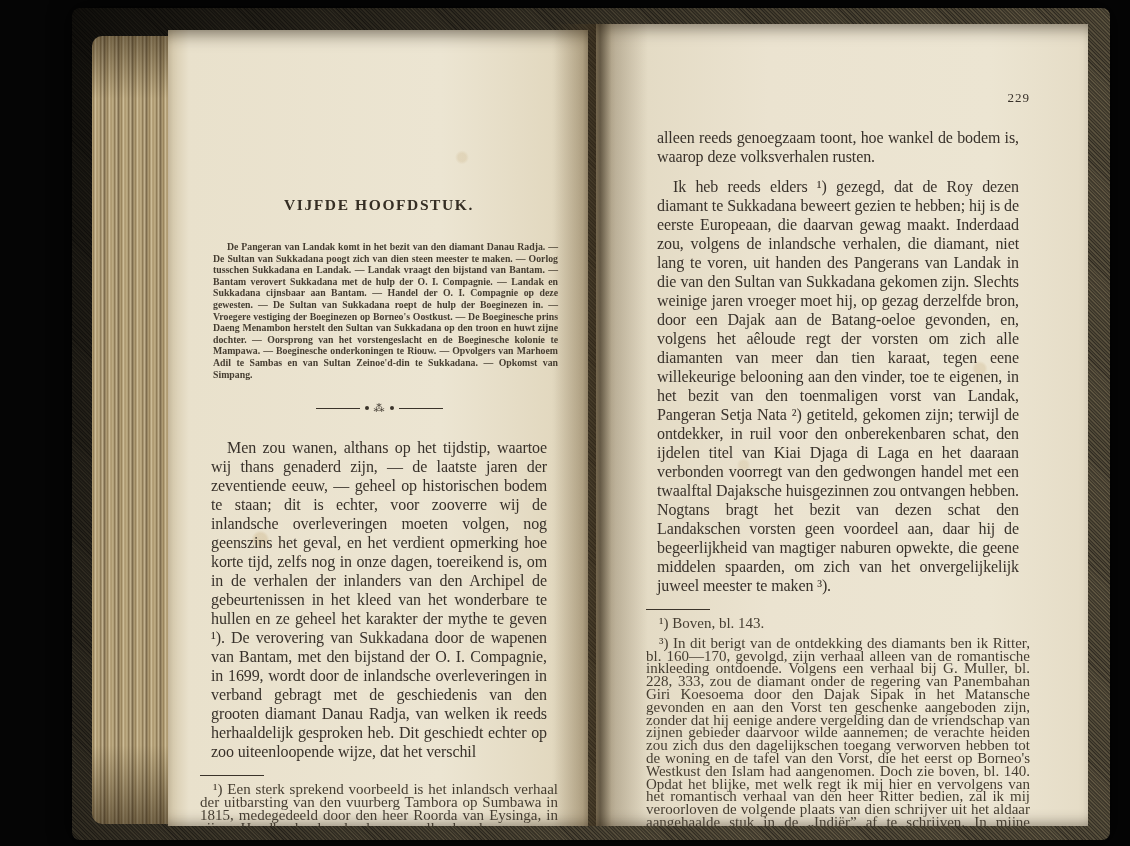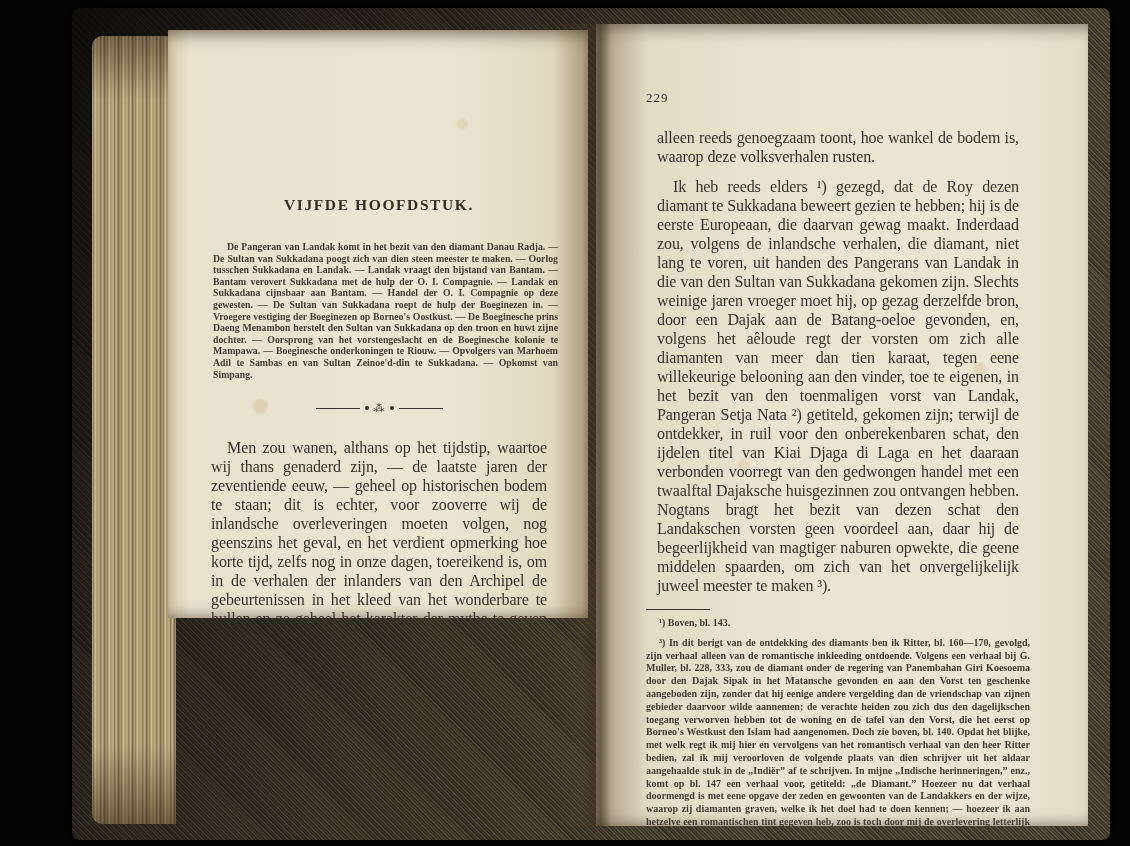--- a/index.html
+++ b/index.html
@@ -43,21 +43,21 @@
         #d2c29e 10px, #6d5b3d 13px, #c9b890 14px);
   }
   
   .page {
     position: absolute;
     overflow: hidden;
     color: #3a332a;
   }
   .page-left {
     left: 168px; top: 30px;
-    width: 420px; height: 588px;
+    width: 420px; height: 796px;
     padding: 0 30px 0 32px;
     box-sizing: border-box;
     background:
       radial-gradient(circle at 22% 64%, rgba(170,130,60,0.18) 0 6px, rgba(170,130,60,0) 9px),
       radial-gradient(circle at 70% 16%, rgba(170,130,60,0.14) 0 4px, rgba(170,130,60,0) 7px),
       linear-gradient(90deg, #d3c6a8 0%, #e9e1cc 5%, #ece5d2 65%, #e2d8bf 92%, #d0c2a2 100%),
       #e9e1cc;
     box-shadow: inset 0 14px 16px -10px rgba(30,20,8,0.55), inset 0 -12px 14px -10px rgba(30,20,8,0.45);
   }
   .page-right {
@@ -125,30 +125,29 @@
   }
   .body-text.indent { text-indent: 16px; }
   .page-left .body-text { margin-top: 26px; }
   .fn-rule {
     width: 64px;
     border-top: 1.6px solid #3a332a;
     margin-top: 14px;
   }
   .footnote {
     margin: 7px 0 0 0;
-    font-size: 10px;
+    font-size: 15px;
     line-height: 12.8px;
     text-align: justify;
     text-indent: 13px;
     color: #453d31;
-    font-weight: bold;
   }
   .page-number {
     margin-top: 66px;
-    text-align: left;
+    text-align: right;
     font-size: 13px;
     letter-spacing: 1px;
     color: #38312a;
   }
   .page-right .first-para { margin-top: 22px; }
 </style>
 </head>
 <body>
 
 <div class="scene">

